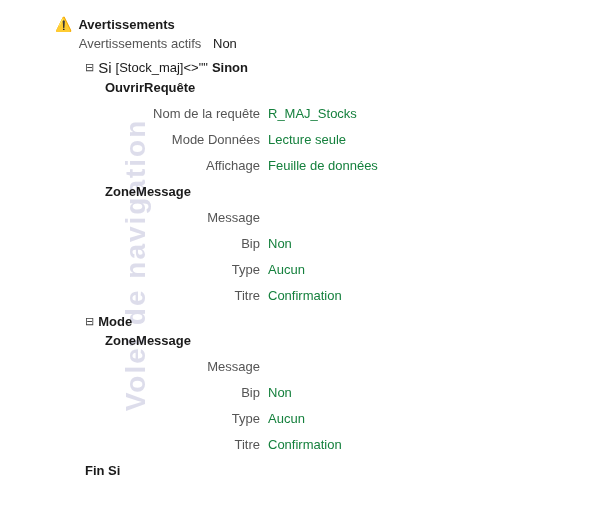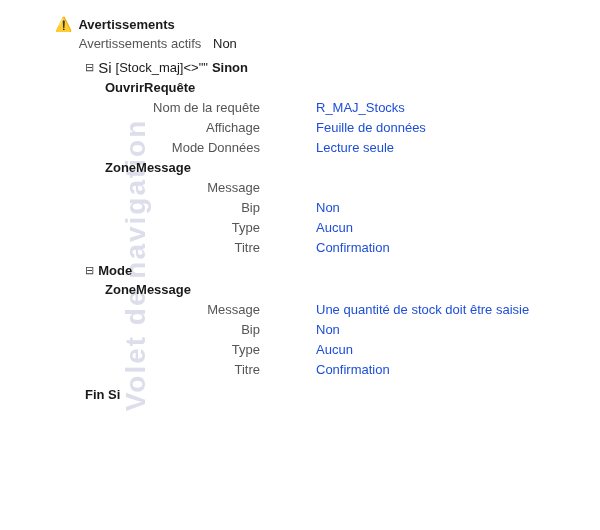--- a/index.html
+++ b/index.html
@@ -118,34 +118,33 @@
 
     .sub-section-title {
       font-weight: 700;
       font-size: 13px;
       margin: 4px 0 2px 0;
     }
 
     .sub-property-row {
       display: flex;
       align-items: baseline;
-      margin: 5px 0;
-      gap: 48px;
+      margin: 11px 0;
     }
 
     .sub-property-label {
       color: #555;
       text-align: right;
       min-width: 155px;
       margin-right: 8px;
       font-size: 13px;
     }
 
     .sub-property-value {
-      color: #1d4ed8;
+      color: #15803d;
       font-size: 13px;
       text-align: right;
     }
 
     .sinon-block {
       margin-top: 8px;
     }
 
     .fin-si {
       margin-top: 10px;
@@ -177,26 +176,26 @@
     <span class="block-bold">Sinon</span>
   </div>
 
   <div class="indent-2">
     <div class="sub-section-title">OuvrirRequête</div>
     <div class="sub-property-row">
       <span class="sub-property-label">Nom de la requête</span>
       <span class="sub-property-value">R_MAJ_Stocks</span>
     </div>
     <div class="sub-property-row">
+      <span class="sub-property-label">Mode Données</span>
+      <span class="sub-property-value">Lecture seule</span>
+    </div>
+    <div class="sub-property-row">
       <span class="sub-property-label">Affichage</span>
       <span class="sub-property-value">Feuille de données</span>
-    </div>
-    <div class="sub-property-row">
-      <span class="sub-property-label">Mode Données</span>
-      <span class="sub-property-value">Lecture seule</span>
     </div>
   </div>
 
   <div class="indent-2">
     <div class="sub-section-title">ZoneMessage</div>
     <div class="sub-property-row">
       <span class="sub-property-label">Message</span>
     </div>
     <div class="sub-property-row">
       <span class="sub-property-label">Bip</span>
@@ -215,21 +214,20 @@
   <div class="sinon-block">
     <div class="block-header indent-1">
       <span class="collapse-icon">⊟</span>
       <span class="block-bold">Mode</span>
     </div>
 
     <div class="indent-2">
       <div class="sub-section-title">ZoneMessage</div>
       <div class="sub-property-row">
         <span class="sub-property-label">Message</span>
-        <span class="sub-property-value">Une quantité de stock doit être saisie</span>
       </div>
       <div class="sub-property-row">
         <span class="sub-property-label">Bip</span>
         <span class="sub-property-value">Non</span>
       </div>
       <div class="sub-property-row">
         <span class="sub-property-label">Type</span>
         <span class="sub-property-value">Aucun</span>
       </div>
       <div class="sub-property-row">

